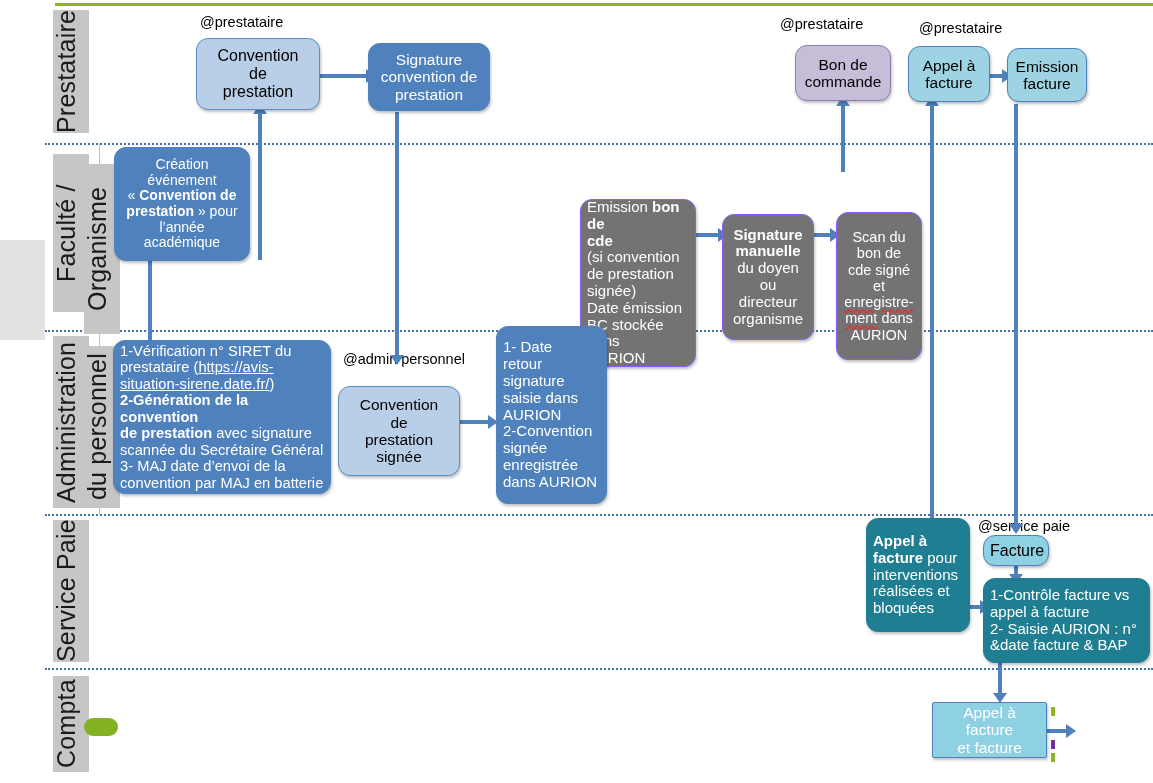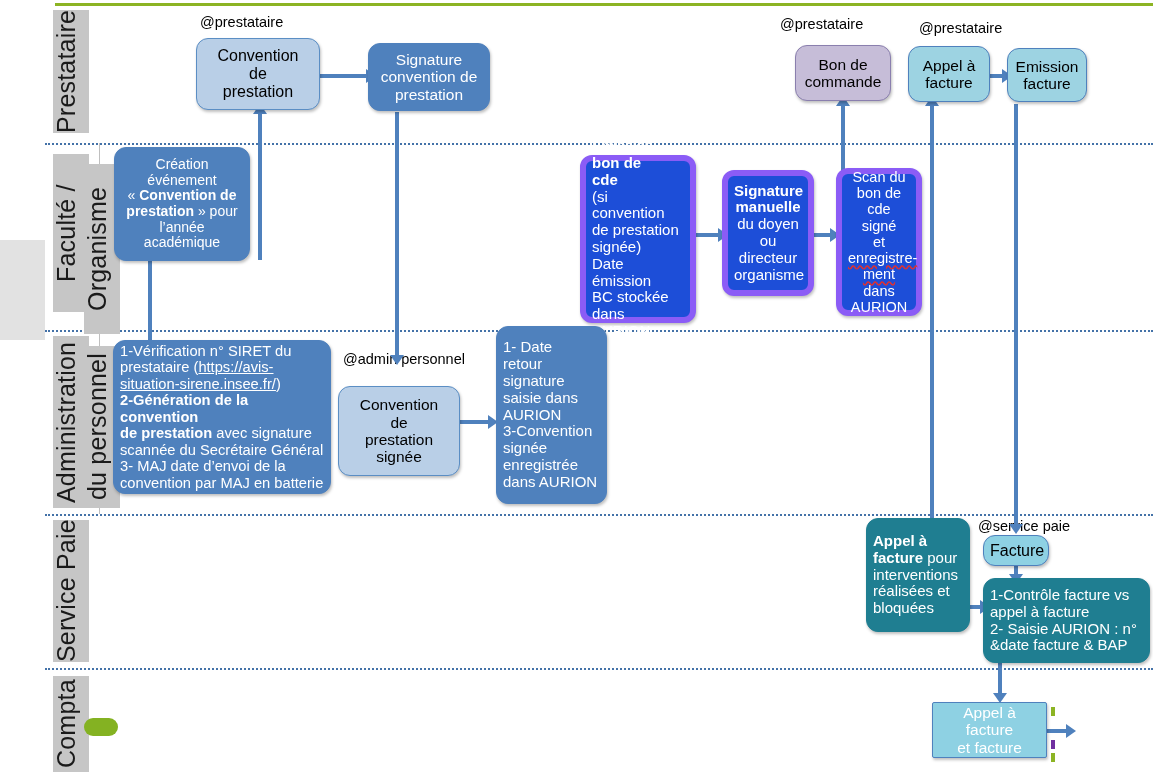--- a/index.html
+++ b/index.html
@@ -27,21 +27,21 @@
   
   .node{position:absolute;box-sizing:border-box;display:flex;align-items:center;
         justify-content:center;text-align:center;border-radius:12px;
         padding:4px 6px;line-height:1.12;box-shadow:1px 2px 3px rgba(0,0,0,.25);}
   .node .txt{display:block;width:100%;}
   .node.left{justify-content:flex-start;text-align:left;}
   .node.left .txt{text-align:left;}
 
   .n-lightblue{background:#b9cfe7;border:1px solid #5b8ec4;color:#000;}
   .n-blue{background:#4f81bd;border:1px solid #4f81bd;color:#ffffff;}
-  .n-purple{background:#1d4ed8;border:6px solid #8b5cf6;color:#ffffff;}
+  .n-purple{background:#737373;border:1px solid #8b5cf6;color:#ffffff;margin-top:44px;}
   .n-lav{background:#c6bdd8;border:1px solid #8a7fae;color:#000;}
   .n-teal{background:#9dd3e2;border:1px solid #4f81bd;color:#000;}
   .n-teal2{background:#8ed1e3;border:1px solid #4f81bd;color:#000;}
   .n-dteal{background:#1f7e91;border:1px solid #1f7e91;color:#ffffff;}
   .n-orange{background:#e8711a;border:1px solid #4f81bd;color:#ffffff;}
   .n-sq{border-radius:2px;}
 
   .tag{position:absolute;color:#000;font-size:14.5px;white-space:nowrap;}
 
   
@@ -229,21 +229,21 @@
       <span class="sp">enregistre-</span><br>
       <span class="sp">ment</span><span> dans</span><br>
       <span>AURION</span>
     </span>
   </div>
 
   <div class="node n-blue left" style="left:113px;top:340px;width:218px;height:154px;font-size:14.7px">
     <span class="txt">
       <span>1-Vérification n° SIRET  du</span><br>
       <span>prestataire (</span><span class="lnk">https://avis-</span><br>
-      <span class="lnk">situation-sirene.insee.fr/</span><span>)</span><br>
+      <span class="lnk">situation-sirene.date.fr/</span><span>)</span><br>
       <span class="b">2-Génération de la convention</span><br>
       <span class="b">de prestation</span><span> avec signature</span><br>
       <span>scannée du Secrétaire Général</span><br>
       <span>3- MAJ date d’envoi de la</span><br>
       <span>convention par MAJ en batterie</span>
     </span>
   </div>
 
   <div class="node n-lightblue" style="left:338px;top:386px;width:122px;height:90px;font-size:15.5px">
     <span class="txt">
@@ -254,21 +254,21 @@
     </span>
   </div>
 
   <div class="node n-blue left" style="left:496px;top:326px;width:111px;height:178px;font-size:15px">
     <span class="txt">
       <span>1- Date</span><br>
       <span>retour</span><br>
       <span>signature</span><br>
       <span>saisie dans</span><br>
       <span>AURION</span><br>
-      <span>3-Convention</span><br>
+      <span>2-Convention</span><br>
       <span>signée</span><br>
       <span>enregistrée</span><br>
       <span>dans AURION</span>
     </span>
   </div>
 
   <div class="node n-dteal left" style="left:866px;top:518px;width:104px;height:114px;font-size:15px">
     <span class="txt">
       <span class="b">Appel à</span><br>
       <span class="b">facture</span><span> pour</span><br>

